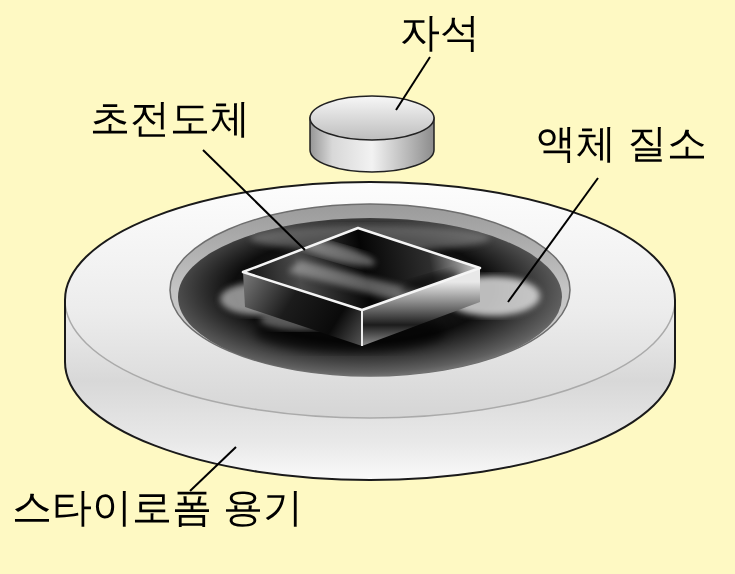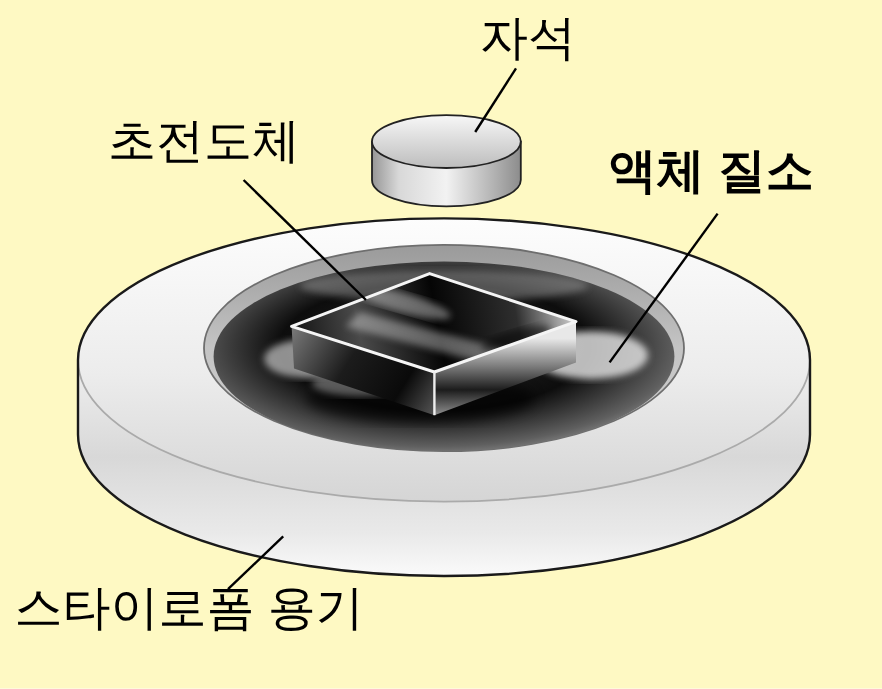--- a/index.html
+++ b/index.html
@@ -147,17 +147,17 @@
       <path d="M 203 150 L 305 250"></path>
       <path d="M 598 178 L 508 302"></path>
       <path d="M 190 491 L 236 447"></path>
     </g>
   </svg>
 
   <div class="label" style="left:400px; top:10px;">자석</div>
 
   <div class="label" style="left:55px; top:96px;margin-left:35px;">초전도체</div>
 
-  <div class="label" style="left:507px; top:121px;font-weight:bold;">액체 질소</div>
+  <div class="label" style="left:536px; top:121px;">액체 질소</div>
 
   <div class="label" style="left:12px; top:485px;">스타이로폼 용기</div>
 
 </div>
 
 </body></html>

